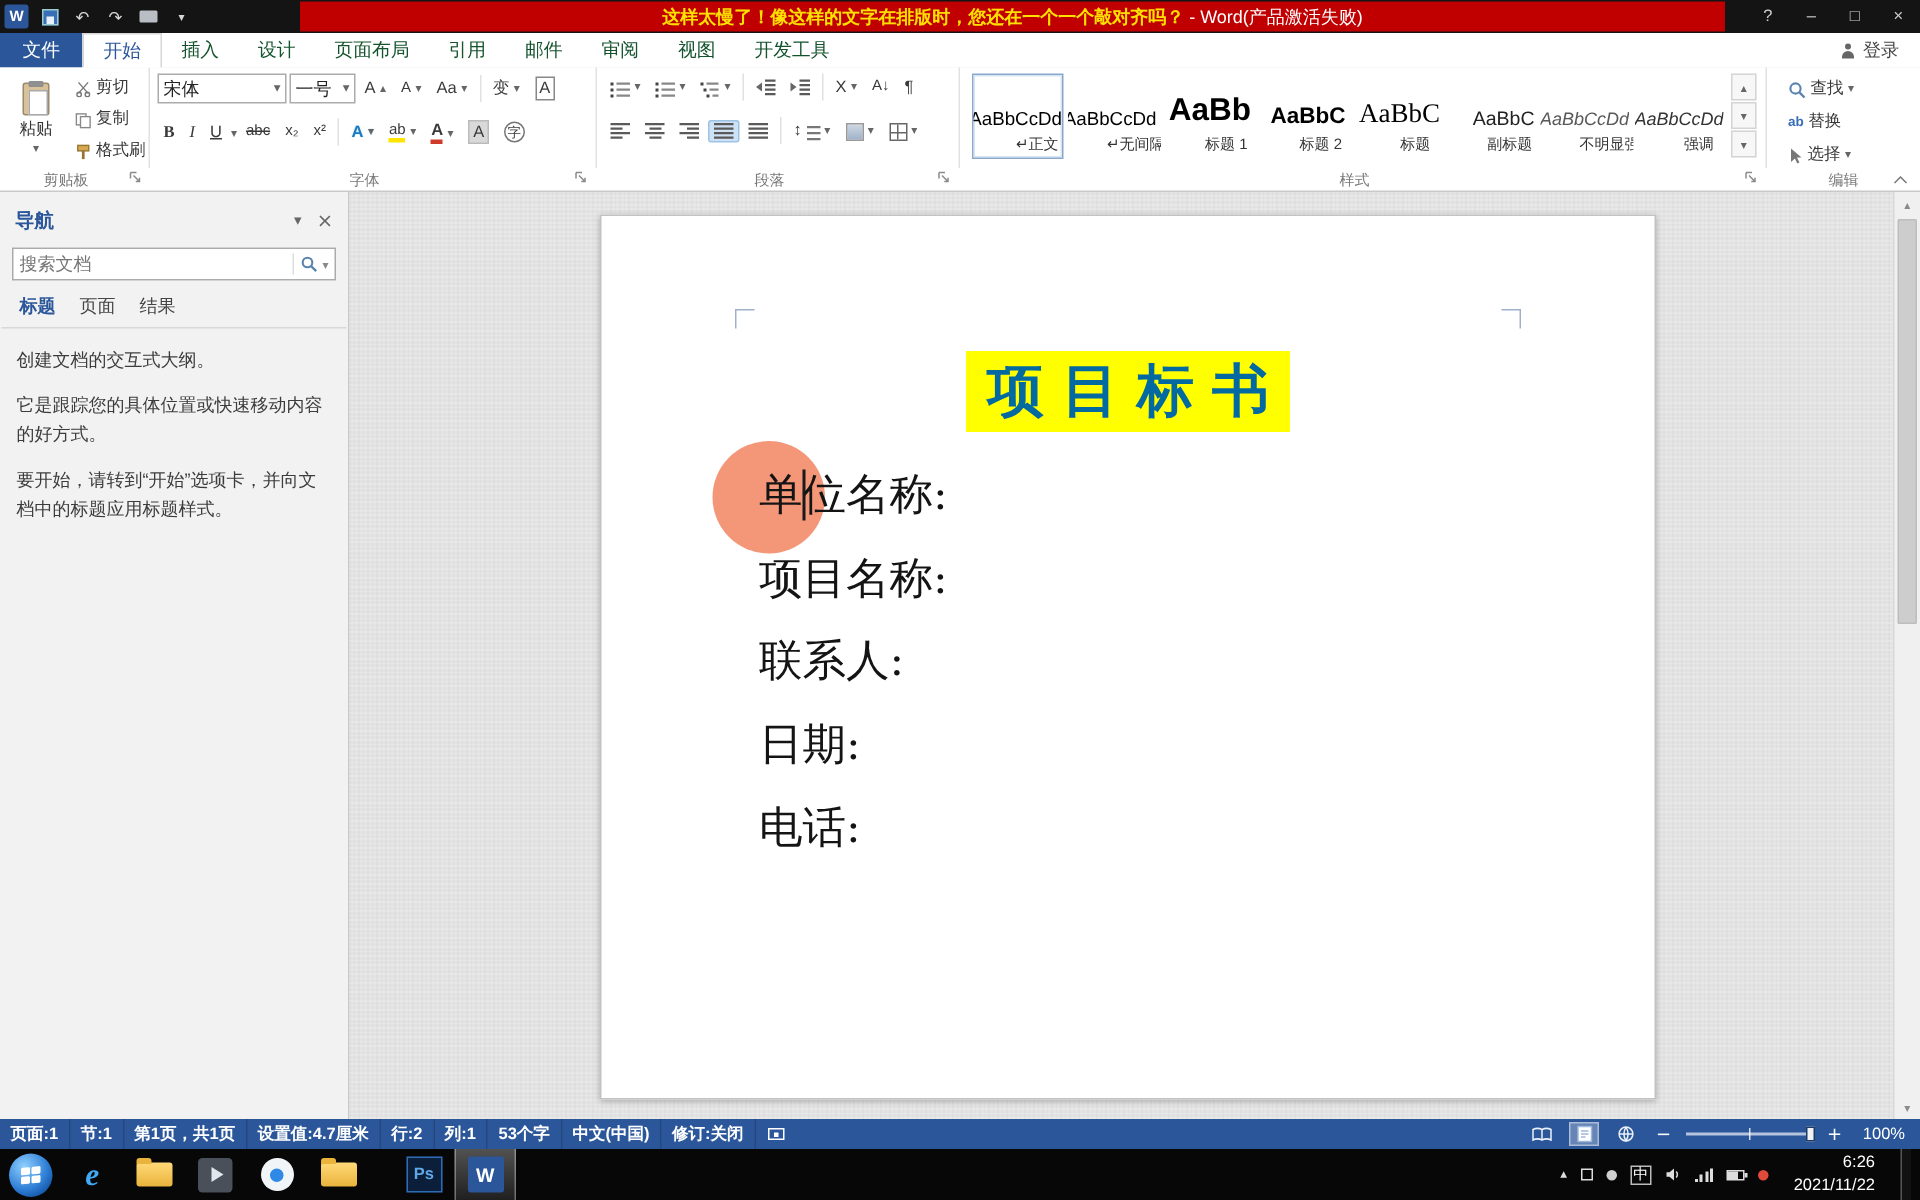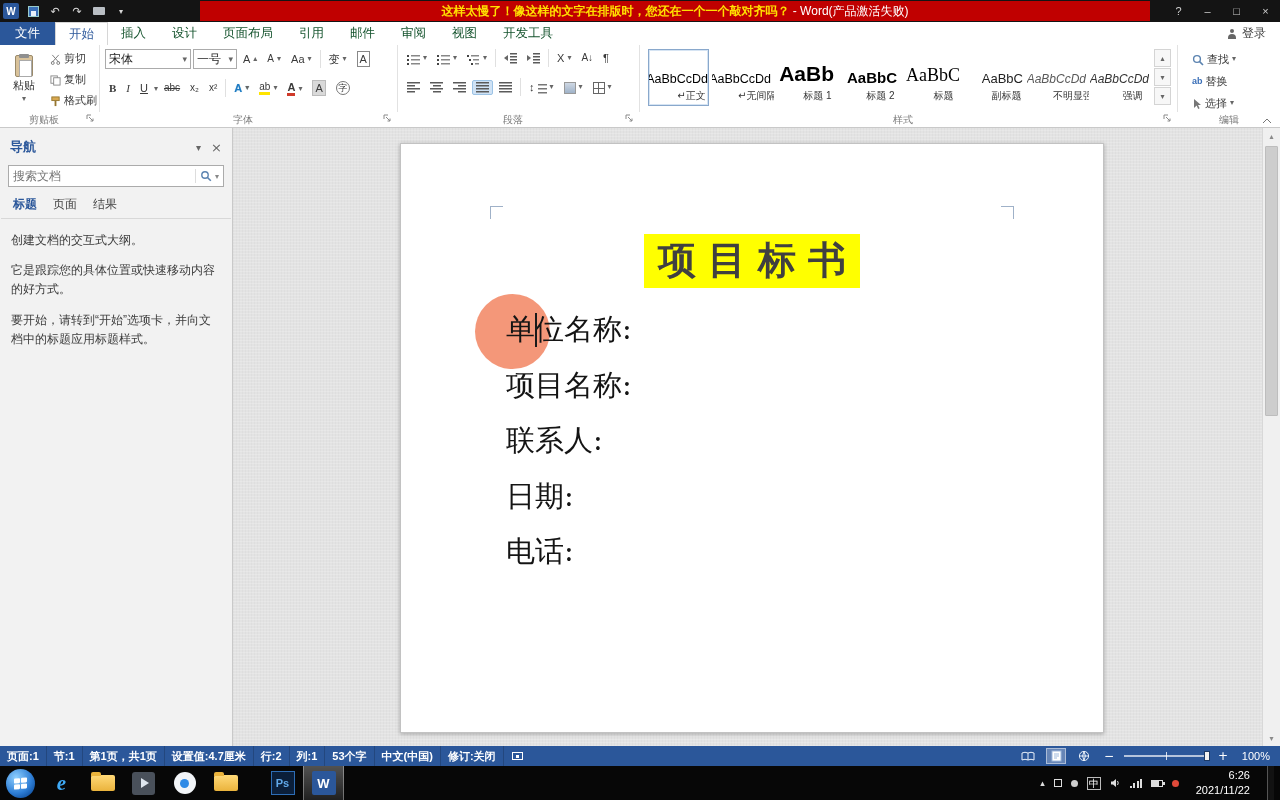--- a/index.html
+++ b/index.html
@@ -150,21 +150,21 @@
              background-image:repeating-linear-gradient(0deg, rgba(255,255,255,.18) 0 1px, transparent 1px 3px),
                               repeating-linear-gradient(90deg, rgba(0,0,0,.022) 0 1px, transparent 1px 3px); overflow:hidden; }
   .page { position:absolute; left:167px; top:15px; width:704px; height:590px; background:#fff;
           border:1px solid #c2c2c2; box-shadow:0 1px 4px rgba(0,0,0,.28); }
   .crop { position:absolute; width:13px; height:13px; border-color:#9fb1c8; }
   .crop-l { left:89px; top:62px; border-top:1px solid #9fb1c8; border-left:1px solid #9fb1c8; }
   .crop-r { right:89px; top:62px; border-top:1px solid #9fb1c8; border-right:1px solid #9fb1c8; }
   .hl-circle { position:absolute; left:74px; top:150px; width:75px; height:75px; border-radius:50%;
                background:rgba(242,133,97,.85); z-index:1; }
   .doc-title-wrap { position:absolute; left:0; right:0; top:90px; text-align:center; z-index:2; }
-  .doc-title { display:inline-block; background:#ffff00; color:#404040; font-weight:bold; font-size:38px;
+  .doc-title { display:inline-block; background:#ffff00; color:#0369a1; font-weight:bold; font-size:38px;
                letter-spacing:12px; padding:5px 2px 7px 14px; line-height:1.1; }
   .doc-lines { position:absolute; left:105px; top:158px; z-index:2; font-size:29px; color:#141414; }
   .doc-lines div { height:55.5px; line-height:55.5px; white-space:nowrap; }
   .caret { position:absolute; left:134px; top:169px; width:2px; height:34px; background:#1a1a1a; z-index:3; }
 
   .vscroll { position:absolute; right:0; top:0; width:18px; height:618px; background:#f0f0f0; border-left:1px solid #d8d8d8; }
   .vs-arrow { position:absolute; left:0; width:17px; height:16px; display:flex; align-items:center; justify-content:center;
               font-size:8px; color:#8a8a8a; }
   .vs-up { top:0; } .vs-down { bottom:0; }
   .vs-thumb { position:absolute; left:2px; top:18px; width:13px; height:270px; background:#cdcdcd; border:1px solid #bdbdbd; border-radius:1px; }

